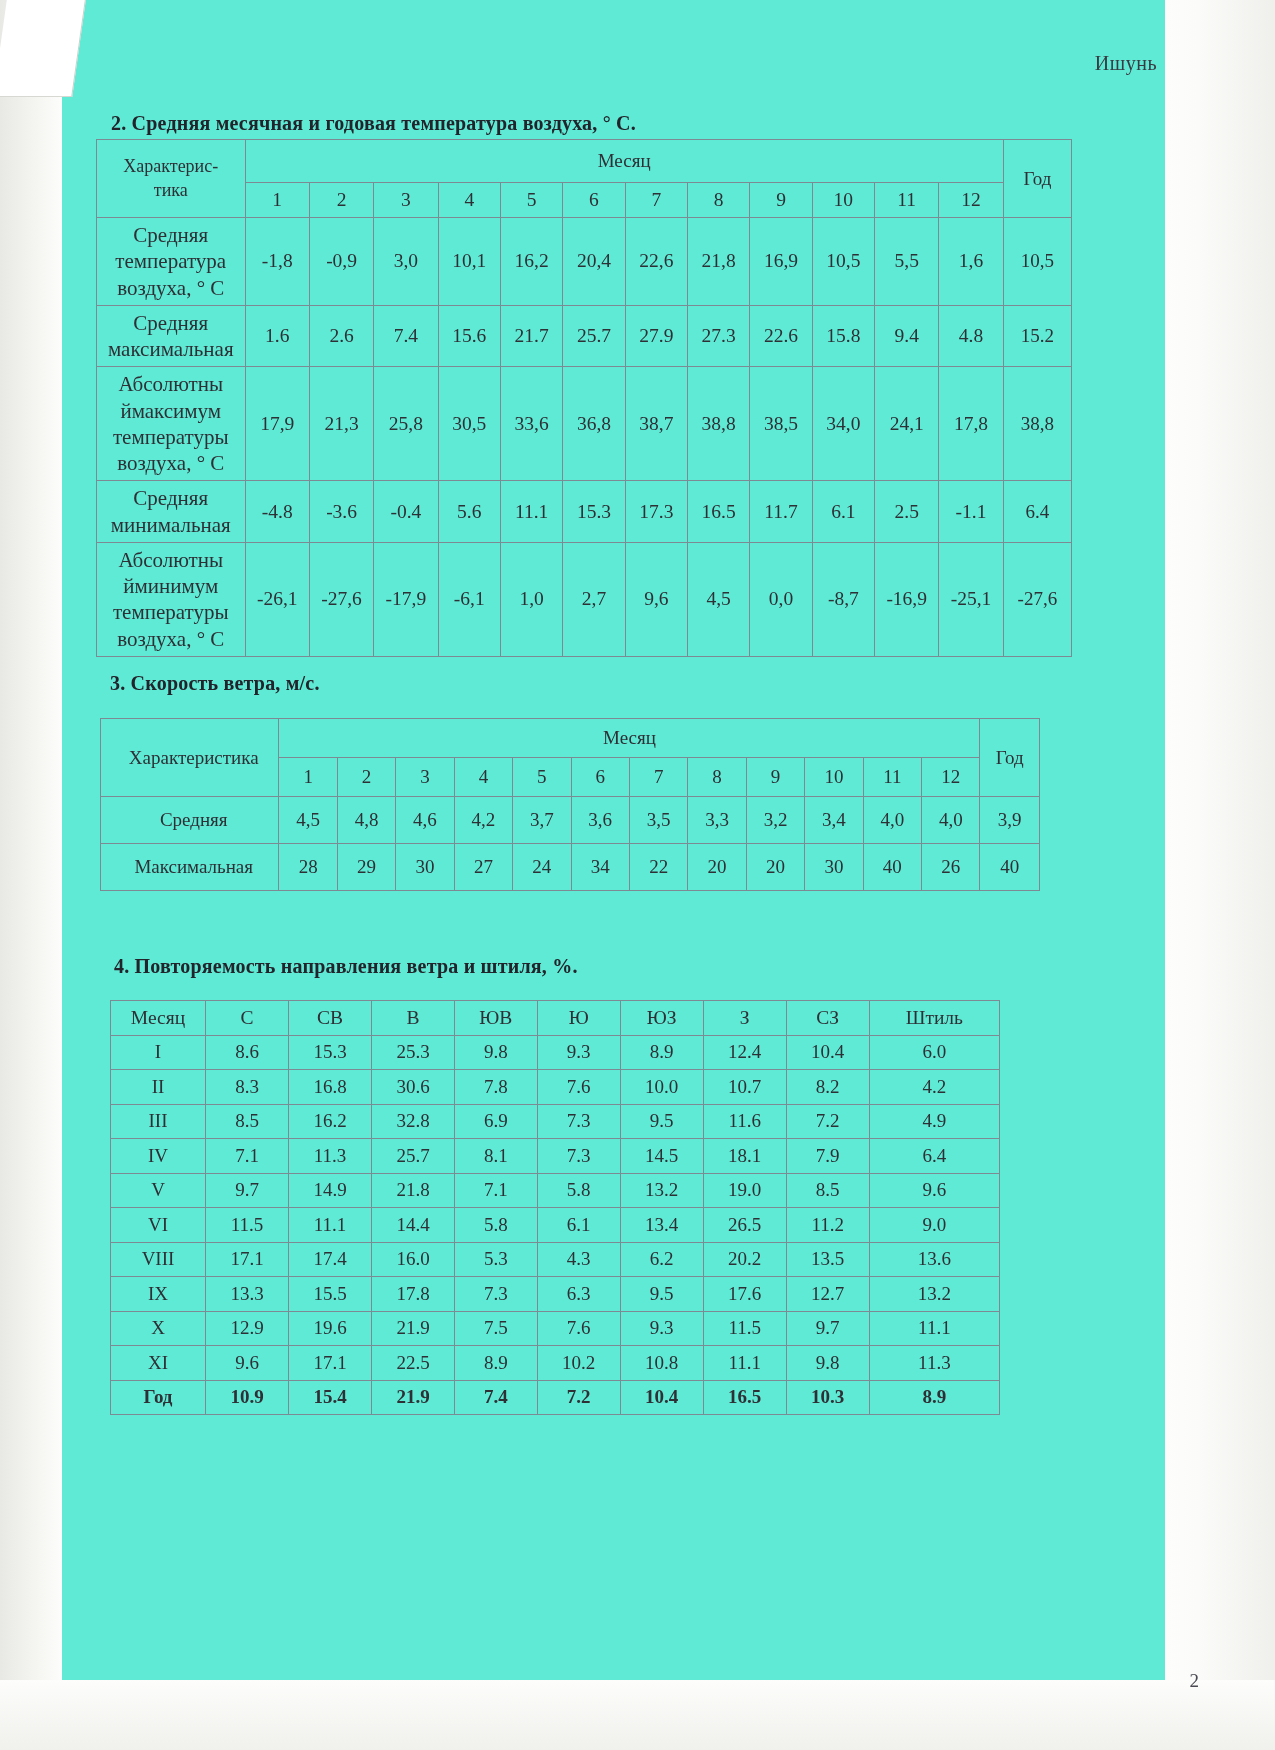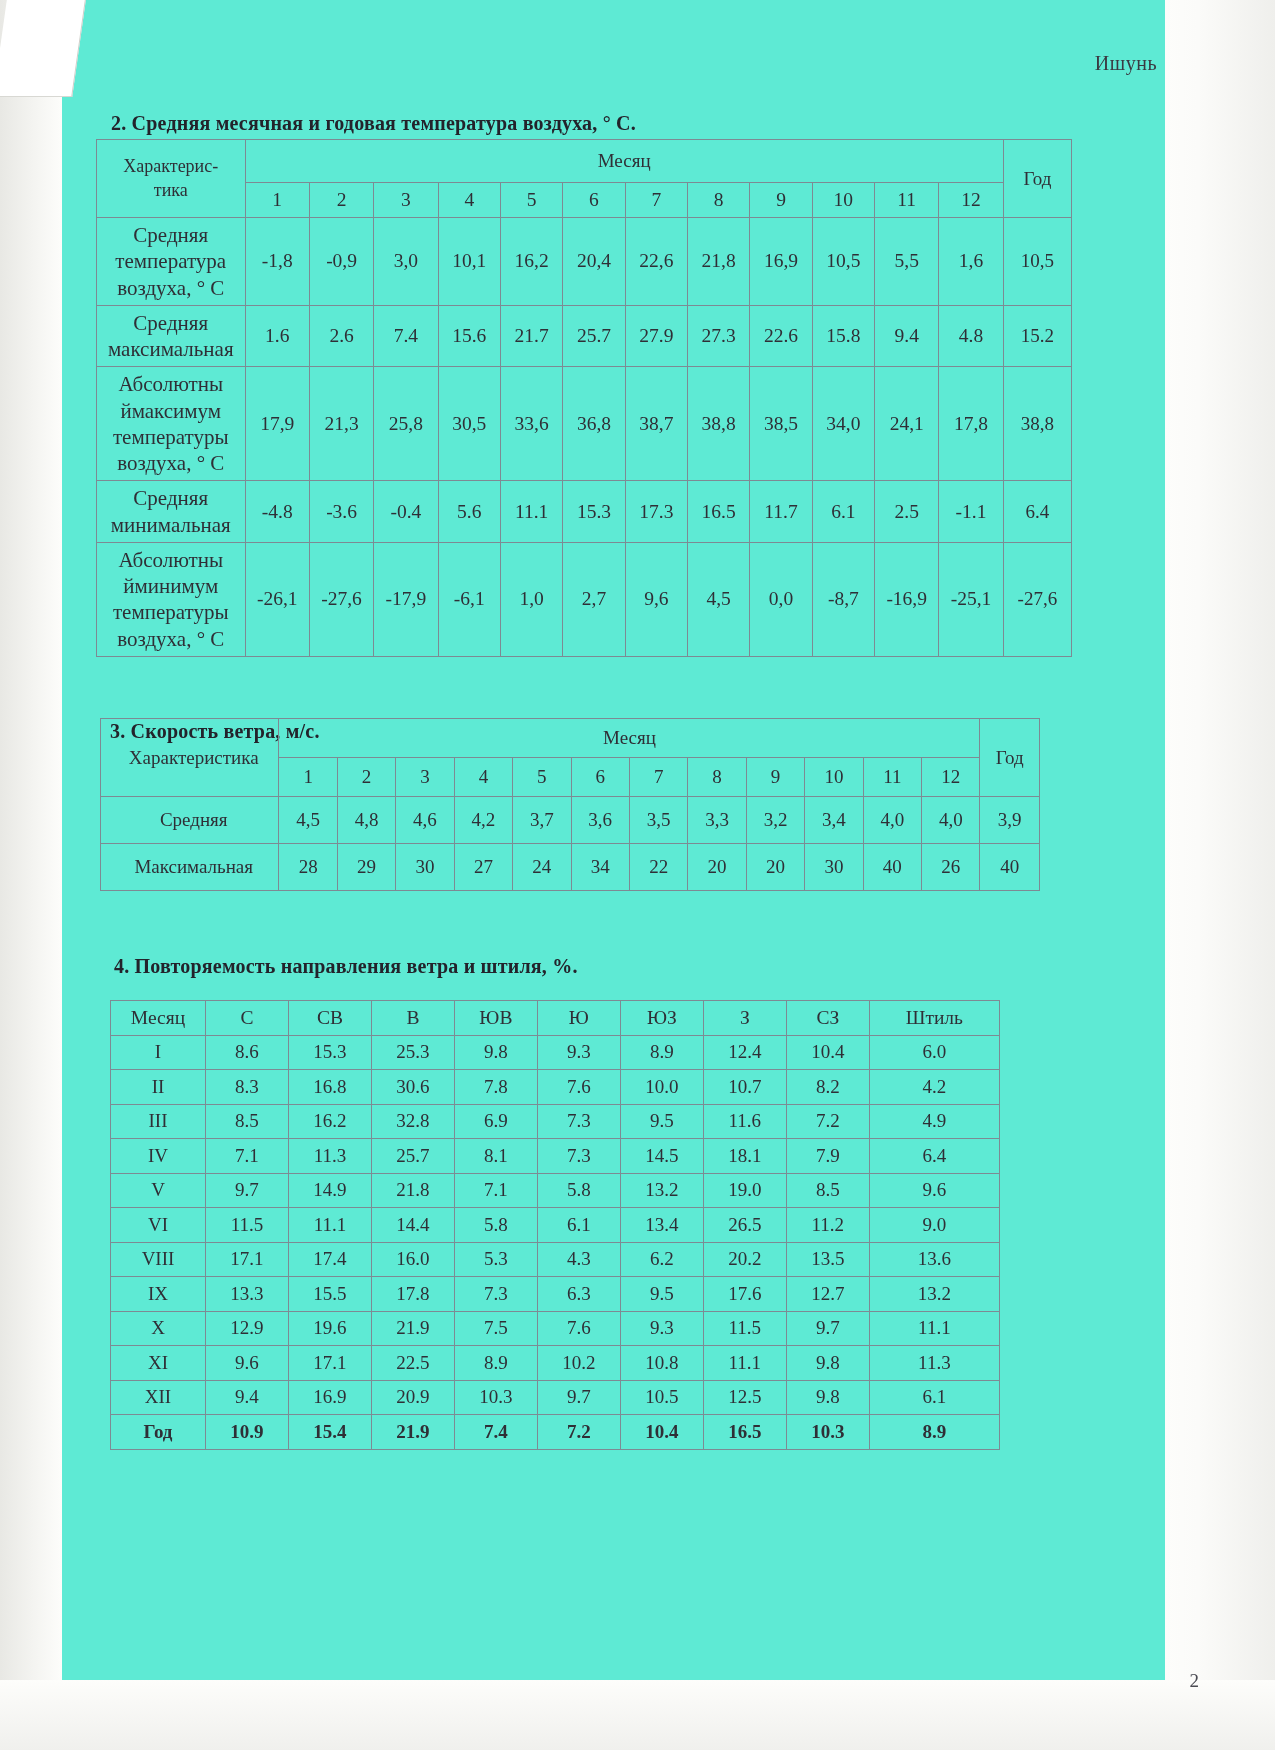--- a/index.html
+++ b/index.html
@@ -274,21 +274,21 @@
           <td class="val">4,5</td>
           <td class="val">0,0</td>
           <td class="val">-8,7</td>
           <td class="val">-16,9</td>
           <td class="val">-25,1</td>
           <td class="year">-27,6</td>
         </tr>
       </tbody>
   </table>
 
-  <div class="section-title" style="left:110px; top:672px;margin-top:48px;">3. Скорость ветра, м/с.</div>
+  <div class="section-title" style="left:110px; top:672px;">3. Скорость ветра, м/с.</div>
 
   <table id="table-wind-speed">
     <tbody id="wind-speed-body">
         <tr>
           <td class="char-col" rowspan="2">Характеристика</td>
           <td class="mon-head" colspan="12">Месяц</td>
           <td class="val" rowspan="2">Год</td>
         </tr>
         <tr>
           <td class="val mon-head">1</td>
@@ -468,32 +468,20 @@
           <td>9.6</td>
           <td>17.1</td>
           <td>22.5</td>
           <td>8.9</td>
           <td>10.2</td>
           <td>10.8</td>
           <td>11.1</td>
           <td>9.8</td>
           <td>11.3</td>
         </tr>
-        <tr>
-          <td class="rowhead">XII</td>
-          <td>9.4</td>
-          <td>16.9</td>
-          <td>20.9</td>
-          <td>10.3</td>
-          <td>9.7</td>
-          <td>10.5</td>
-          <td>12.5</td>
-          <td>9.8</td>
-          <td>6.1</td>
-        </tr>
         <tr class="last-row">
           <td class="rowhead">Год</td>
           <td>10.9</td>
           <td>15.4</td>
           <td>21.9</td>
           <td>7.4</td>
           <td>7.2</td>
           <td>10.4</td>
           <td>16.5</td>
           <td>10.3</td>

